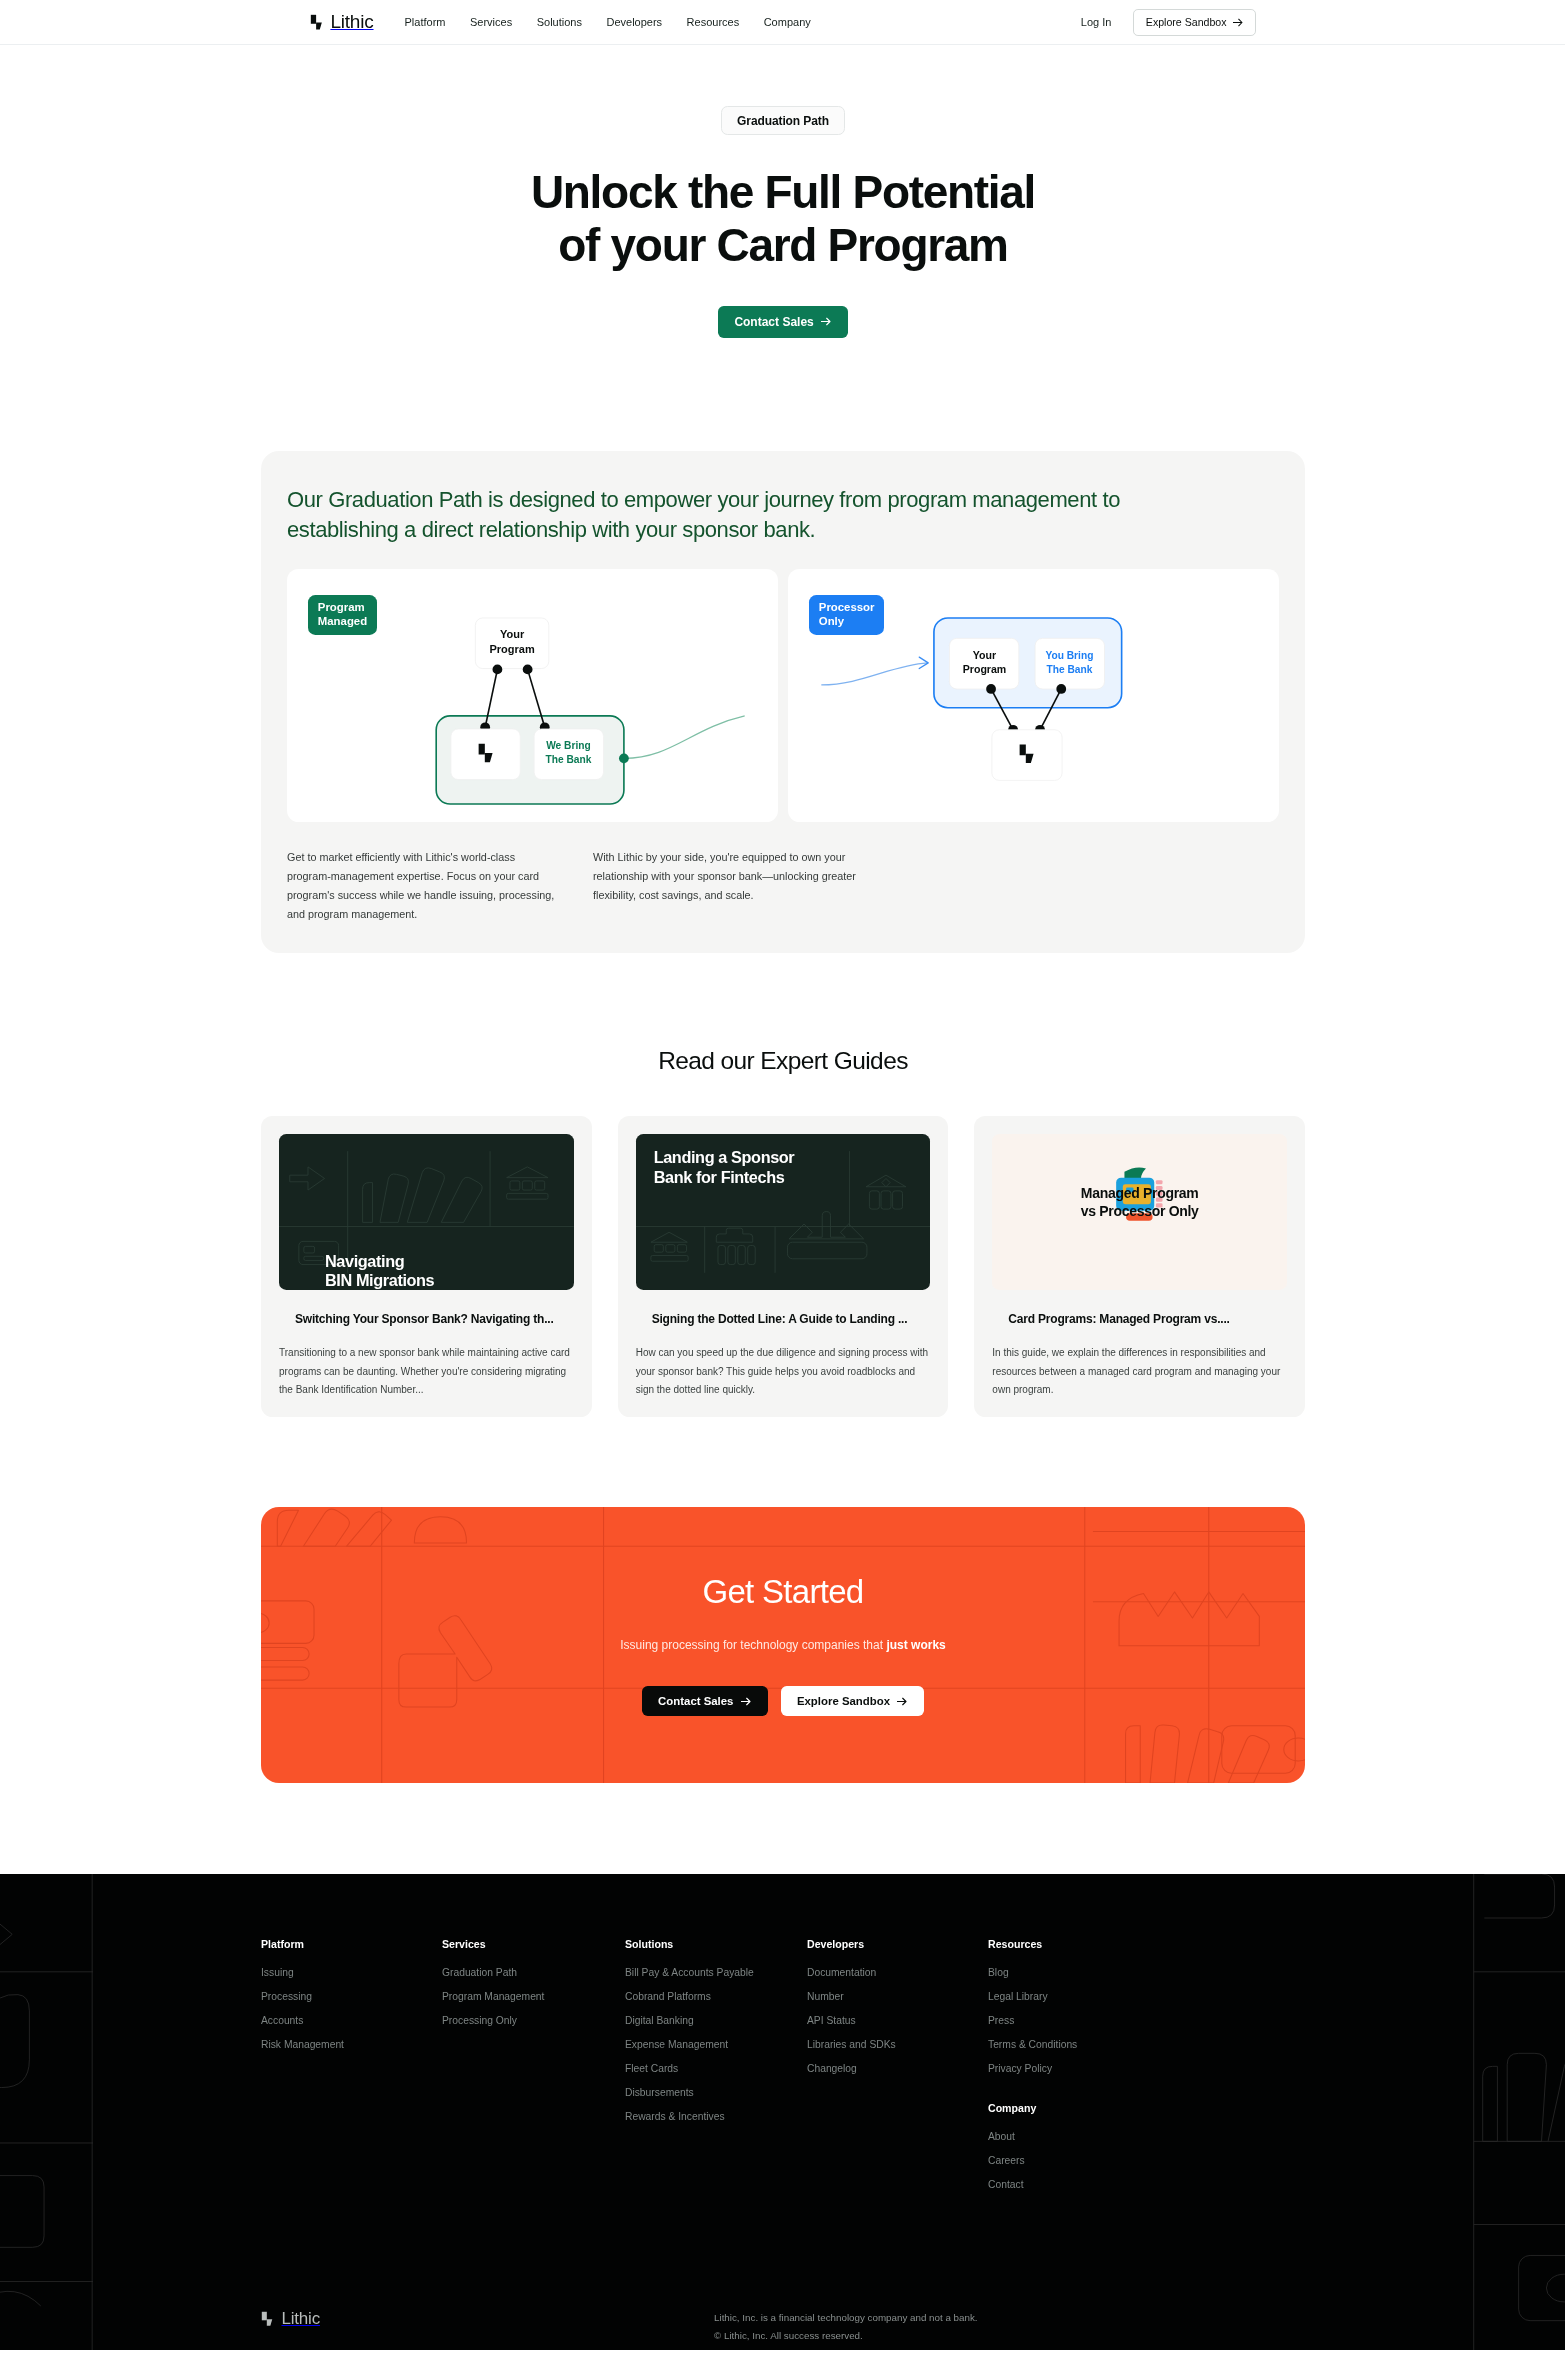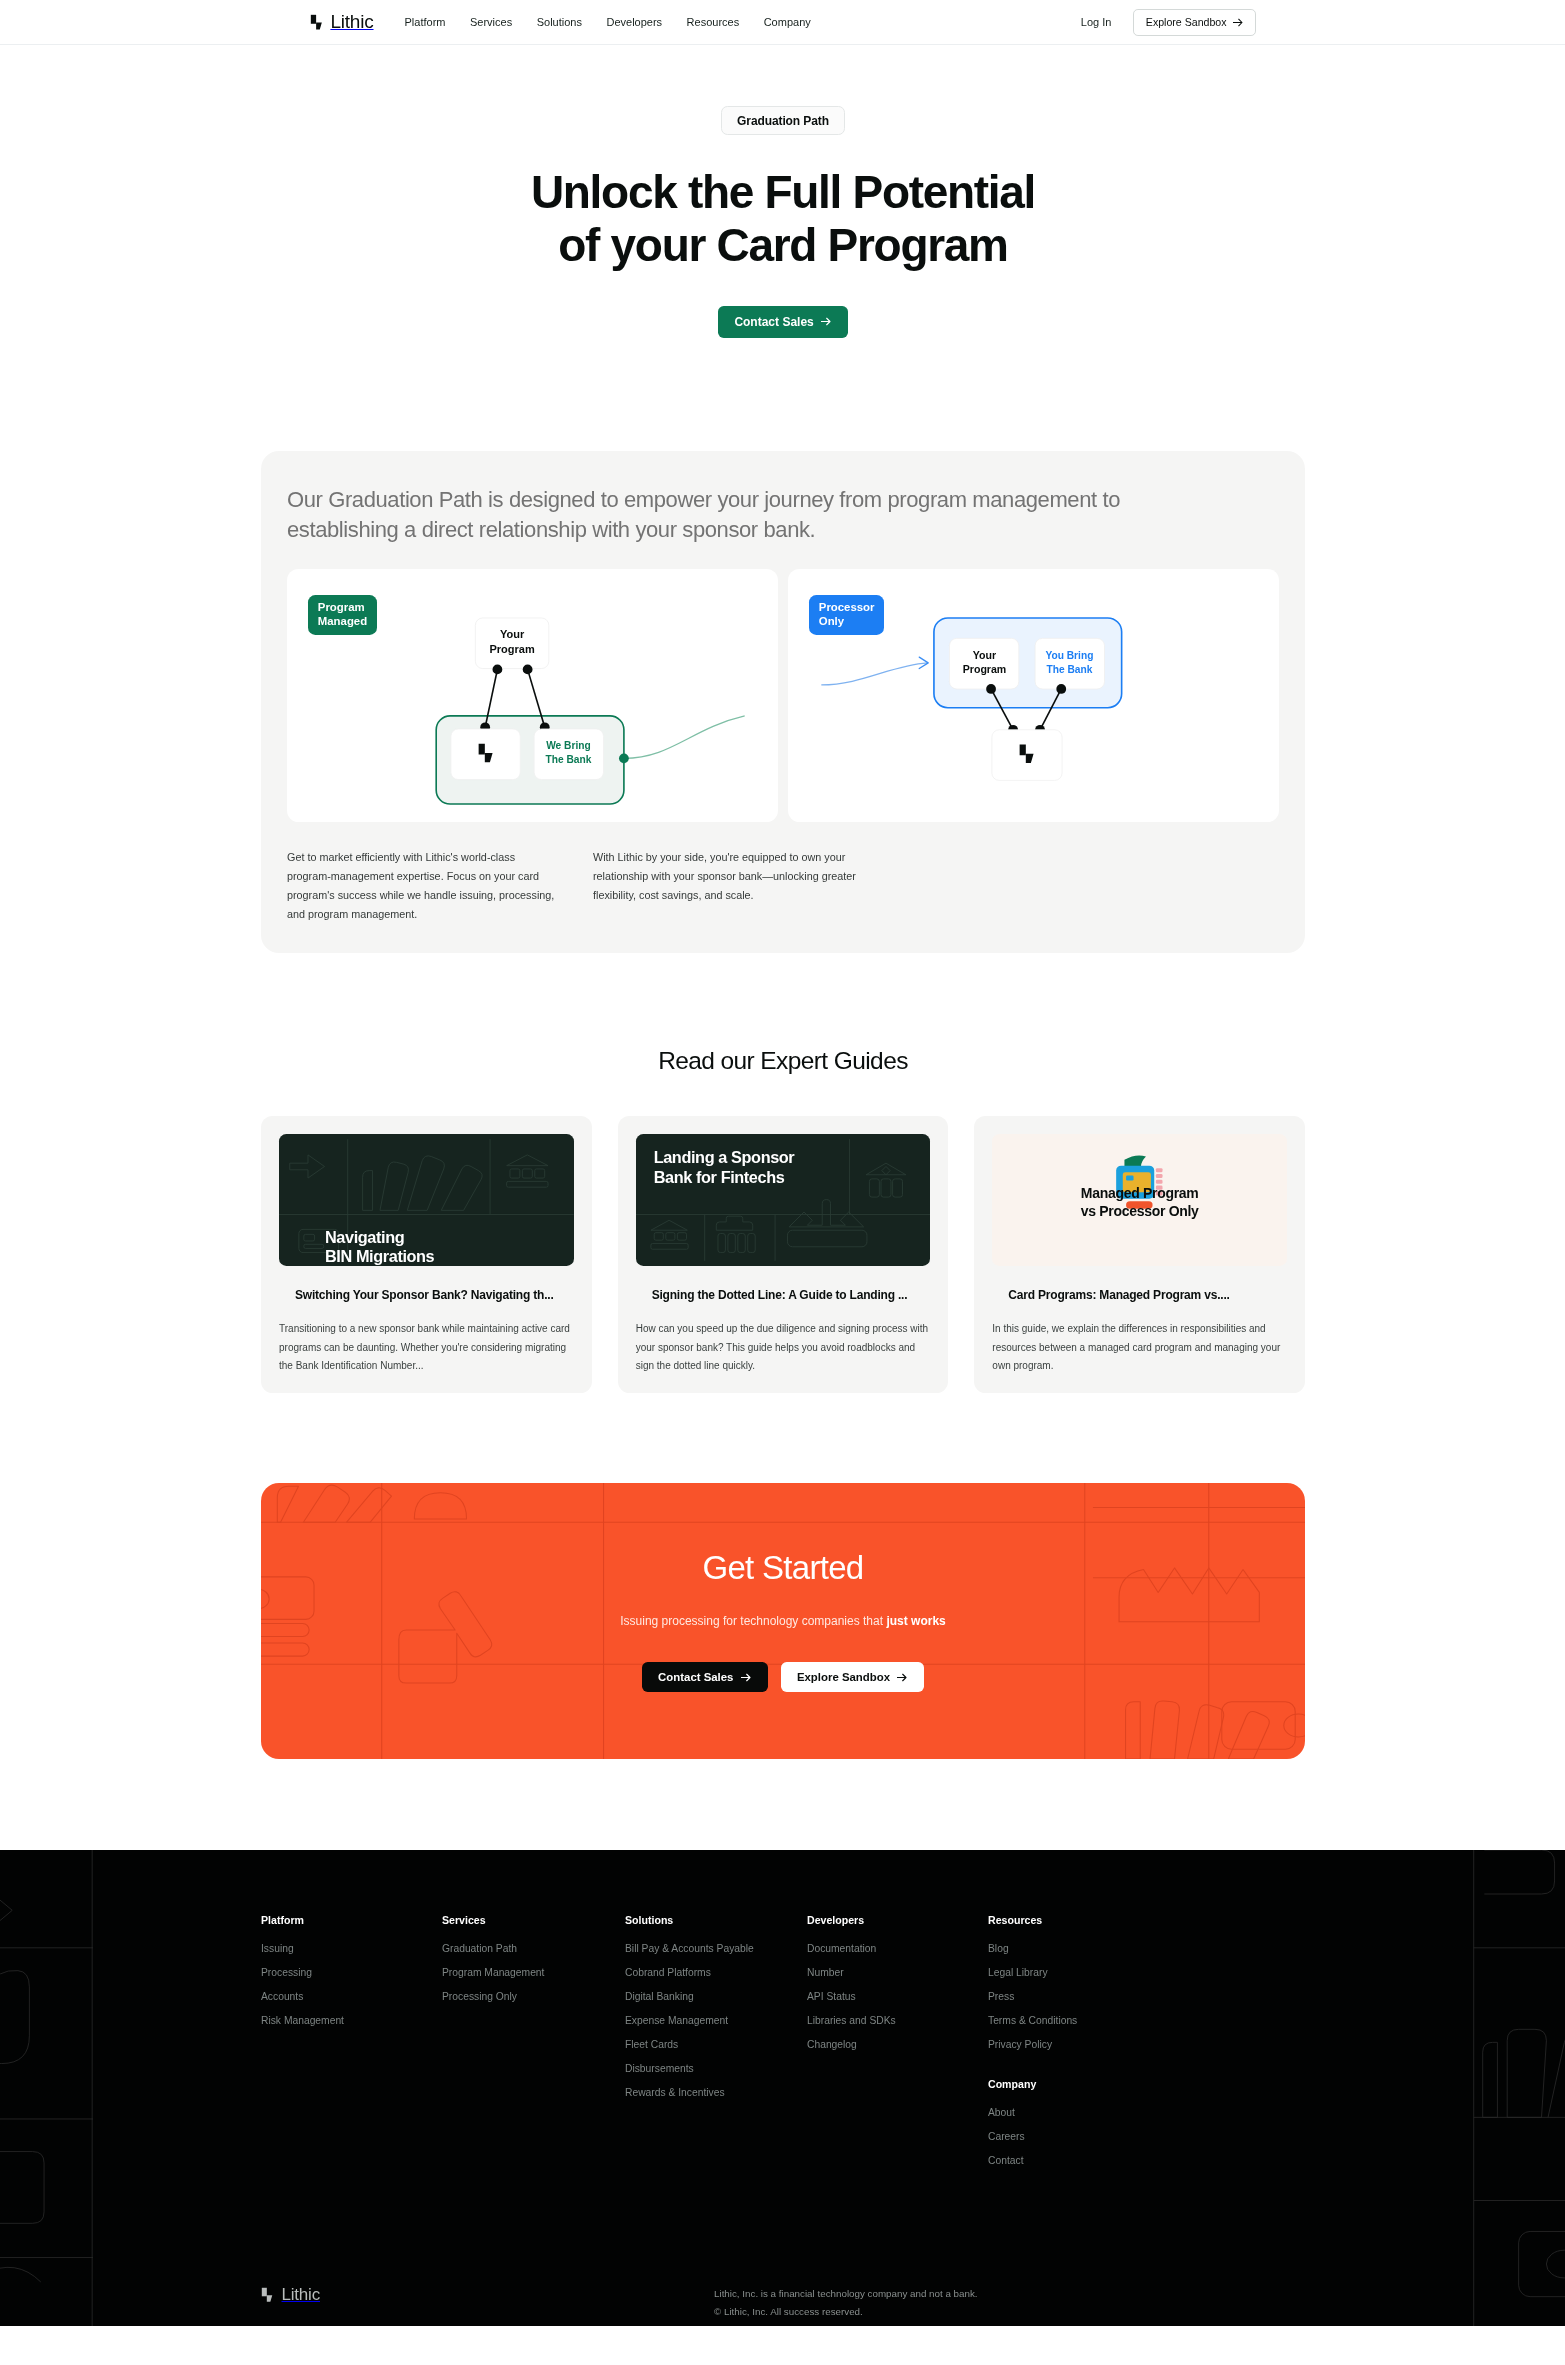--- a/index.html
+++ b/index.html
@@ -71,21 +71,21 @@
 
   
   .wrap { width: 1044px; margin: 0 auto; }
   .grad-panel {
     background: #f5f5f4; border-radius: 18px;
     padding: 34px 26px 29px;
     margin-top: 64px;
   }
   .grad-heading {
     font-size: 22px; line-height: 1.38; font-weight: 500;
-    color: #737373; letter-spacing: -0.4px;
+    color: #14532d; letter-spacing: -0.4px;
     max-width: 913px;
   }
   .diagrams { display: flex; gap: 10px; margin-top: 23px; }
   .diagram-card {
     flex: 1; background: #fff; border-radius: 11.4px;
     height: 253px; position: relative; overflow: hidden;
   }
   .tag {
     position: absolute; left: 21px; top: 26px;
     border-radius: 7.3px; padding: 6.5px 9.8px;
@@ -107,21 +107,21 @@
   .guides-title {
     text-align: center; font-size: 24.5px; font-weight: 500;
     color: #0a0e0d; letter-spacing: -0.6px;
   }
   .guides-grid { display: flex; gap: 26px; margin-top: 41px; }
   .guide-card {
     flex: 1; background: #f5f5f4; border-radius: 11.4px;
     padding: 18px; display: flex; flex-direction: column;
   }
   .guide-thumb {
-    height: 132px; border-radius: 7.3px; overflow: hidden; position: relative;
+    height: 156px; border-radius: 7.3px; overflow: hidden; position: relative;
   }
   .guide-thumb.dark { background: #16241f; }
   .guide-thumb.cream { background: #faf3ee; }
   .thumb-title {
     position: absolute; color: #fff; font-weight: 700;
     font-size: 16.3px; line-height: 1.18; letter-spacing: -0.4px;
     white-space: pre-line; z-index: 3;
   }
   .thumb-title.bl { left: 46px; bottom: 0; }
   .thumb-title.tl { left: 18px; top: 14px; }

